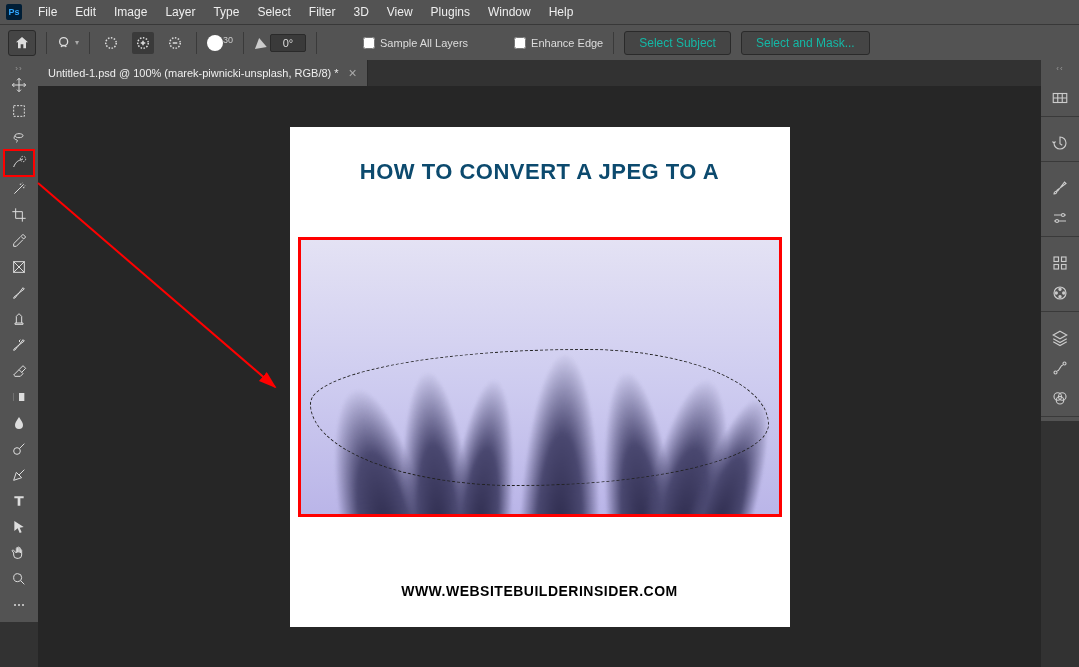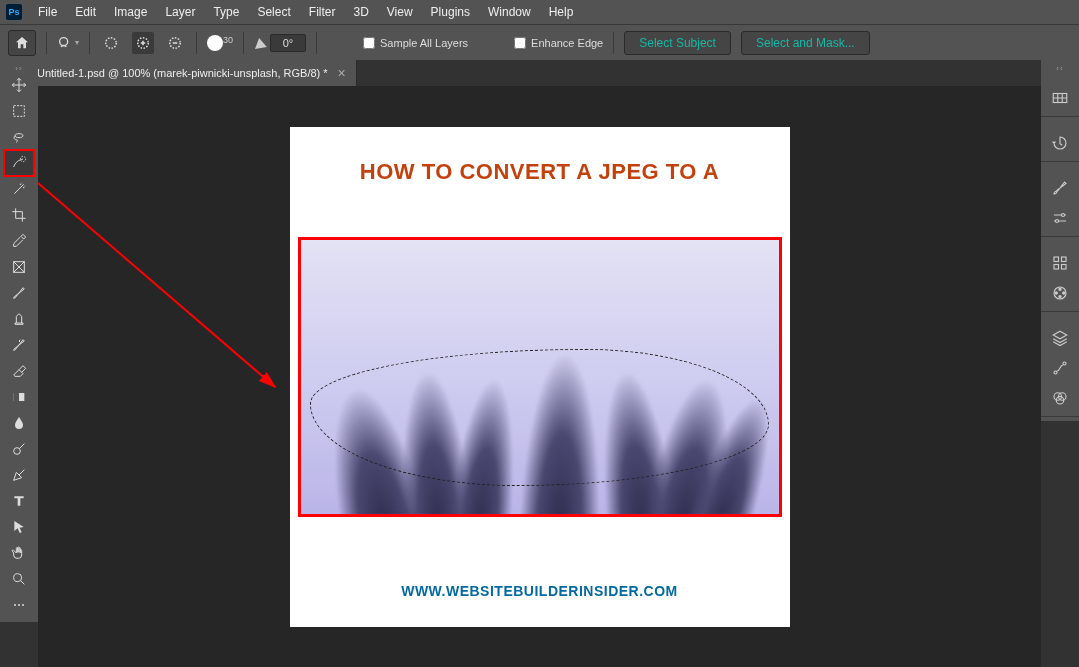--- a/index.html
+++ b/index.html
@@ -20,42 +20,42 @@
 .brush-dot { width: 16px; height: 16px; background: #fff; border-radius: 50%; }
 .brush-size { font-size: 9px; color: #ccc; }
 .angle-box { display: flex; align-items: center; gap: 4px; }
 .angle-icon { width:0; height:0; border-left:6px solid transparent; border-right:6px solid transparent; border-bottom:10px solid #ccc; transform: rotate(-10deg); }
 .angle-input { width: 36px; height: 18px; background: #3a3a3a; border: 1px solid #2a2a2a; color: #ddd; font-size: 11px; text-align: center; border-radius: 2px; }
 .chk { display: flex; align-items: center; gap: 5px; font-size: 11px; margin-left: 36px; }
 .chk input { width: 12px; height: 12px; }
 .ps-btn { background: #454545; border: 1px solid #2a2a2a; border-radius: 3px; padding: 4px 14px; color: #14b8a6; font-size: 12px; }
 
 
-.tabbar { height: 26px; background: #323232; display: flex; align-items: flex-end; padding-left: 27px; }
+.tabbar { height: 26px; background: #323232; display: flex; align-items: flex-end; padding-left: 38px; }
 .doc-tab { height: 26px; background: #535353; display: flex; align-items: center; padding: 0 10px; gap: 10px; font-size: 11px; color: #eee; border-right: 1px solid #2a2a2a; }
 .tab-close { color: #aaa; font-size: 14px; cursor: pointer; }
 
 
 .left-rail { position: absolute; left: 0; top: 60px; width: 38px; background: #535353; padding: 4px 0; display: flex; flex-direction: column; align-items: center; gap: 0px; }
 .rail-handle { width: 30px; height: 8px; display:flex; justify-content:center; align-items:center; color:#999; font-size:8px; letter-spacing:1px; }
 .tool { width: 30px; height: 26px; display: flex; align-items: center; justify-content: center; color: #ddd; cursor: pointer; position: relative; }
 .tool.selected { background: #3a3a3a; }
 .tool.highlighted { outline: 2px solid #ff0000; outline-offset: -1px; }
 .tool svg { width: 16px; height: 16px; }
 
 
 .right-rail { position: absolute; right: 0; top: 60px; width: 38px; background: #535353; padding: 4px 0; display: flex; flex-direction: column; align-items: center; gap: 8px; }
 .right-rail .group { display:flex; flex-direction:column; gap:6px; padding:6px 0; border-bottom:1px solid #3a3a3a; width:100%; align-items:center; }
 .right-rail .ricon { width:24px; height:24px; display:flex; align-items:center; justify-content:center; color:#ccc; }
 
 
 .canvas-area { position: absolute; left: 38px; top: 86px; right: 38px; bottom: 0; background: #262626; display: flex; align-items: center; justify-content: center; }
 .artboard { width: 500px; height: 500px; background: #fff; position: relative; }
-.headline { position:absolute; top:30px; left:0; right:0; text-align:center; color:#c2410c; font-weight:700; font-size:22px; line-height:1.4; letter-spacing:0.5px; font-family: Arial, sans-serif; }
-.footer-link { position:absolute; bottom:28px; left:0; right:0; text-align:center; color:#0369a1; font-weight:700; font-size:14px; letter-spacing:0.5px; font-family: Arial, sans-serif; }
+.headline { position:absolute; top:30px; left:0; right:0; text-align:center; color:#0c4a6e; font-weight:700; font-size:22px; line-height:1.4; letter-spacing:0.5px; font-family: Arial, sans-serif; }
+.footer-link { position:absolute; bottom:28px; left:0; right:0; text-align:center; color:#000000; font-weight:700; font-size:14px; letter-spacing:0.5px; font-family: Arial, sans-serif; }
 .image-frame { position:absolute; top:110px; left:8px; right:8px; height:280px; border:3px solid #ff0000; background: linear-gradient(180deg,#e4e2f4 0%, #cfcdf0 50%, #bab5e8 100%); overflow:hidden; }
 .fern { position:absolute; bottom:-30px; background: radial-gradient(ellipse 60% 90% at 50% 100%, #2a2849 0%, #4a4870 40%, transparent 70%); filter: blur(1px); }
 .sel-path { position:absolute; top:40%; left:2%; right:2%; height:50%; border:1px dashed #222; border-radius: 60% 40% 55% 45% / 40% 55% 45% 60%; }
 
 
 .arrow-svg { position:absolute; left:30px; top:175px; pointer-events:none; }
 
 .dd { font-size:8px; color:#aaa; margin-left:2px; }
 
 </style>

